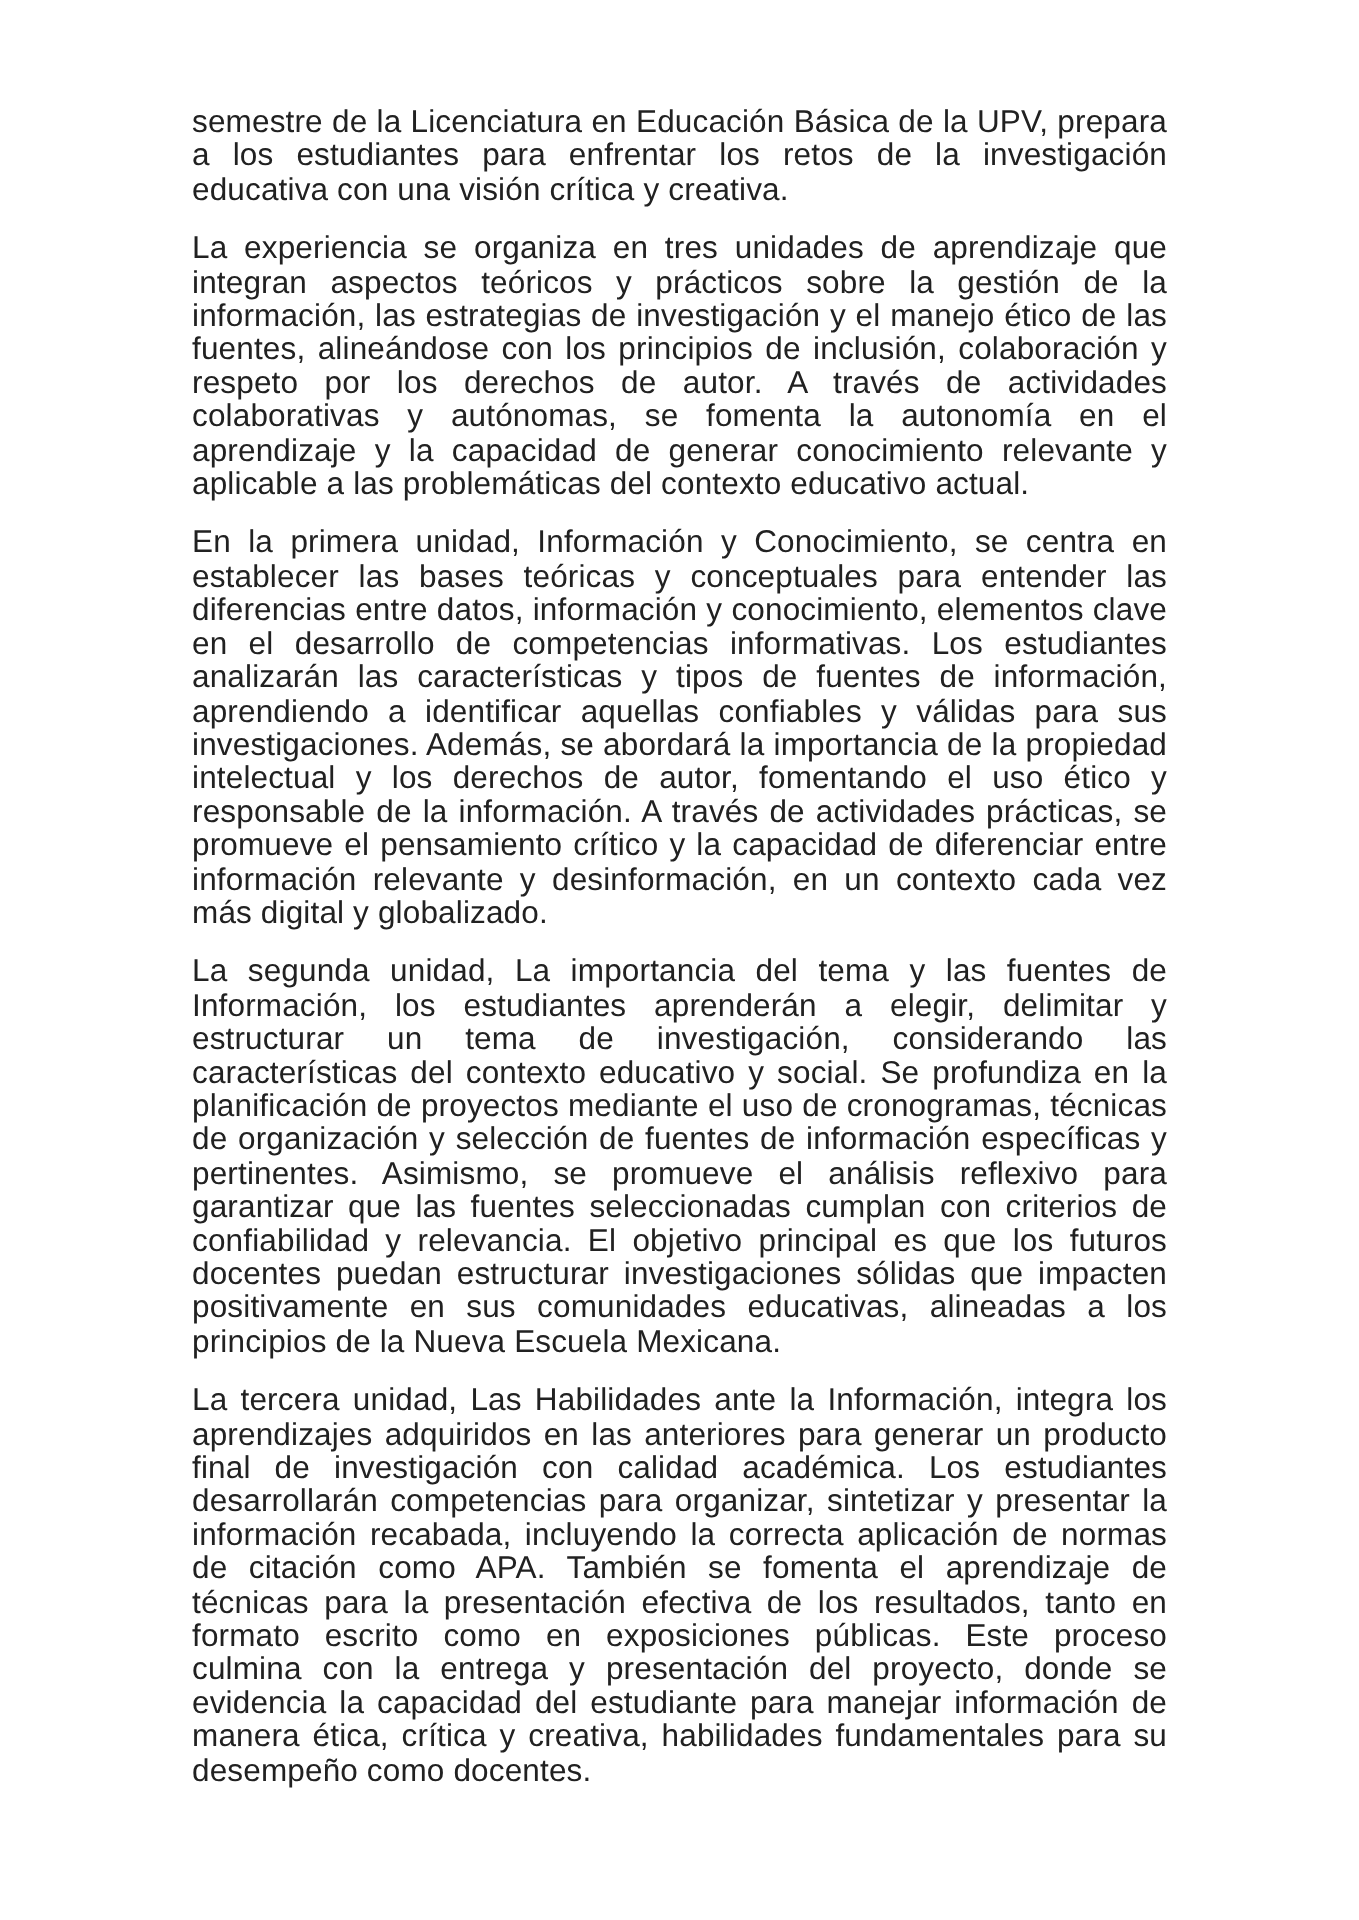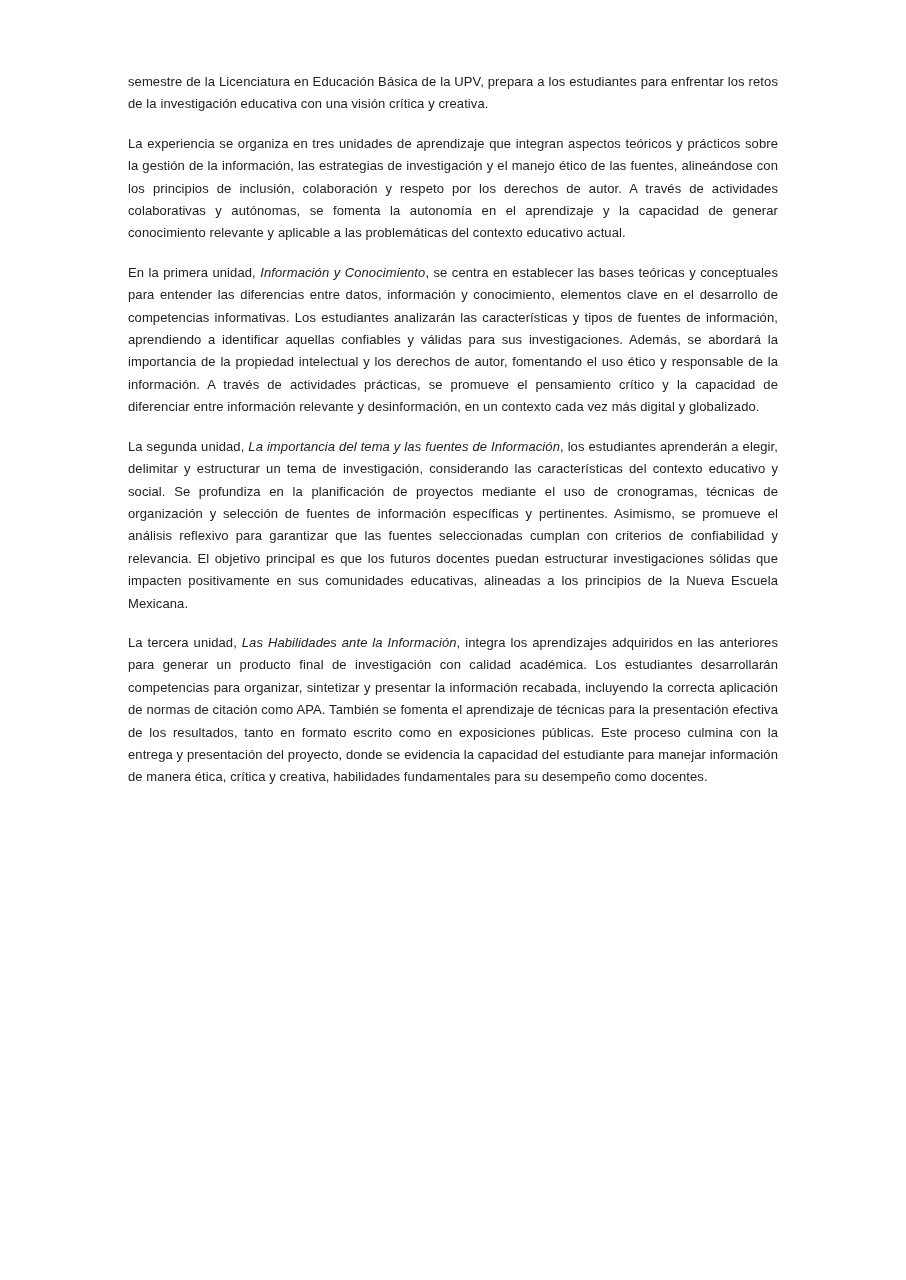--- a/index.html
+++ b/index.html
@@ -23,29 +23,28 @@
     background: #ffffff;
   }
   .text-block {
     position: absolute;
     left: 128px;
     top: 71px;
     width: 650px;
   }
   .para {
     margin: 0 0 17px 0;
-    font-size: 13px;
+    font-size: 21px;
     line-height: 22.4px;
     text-align: justify;
     text-justify: inter-word;
     color: #212121;
     letter-spacing: 0.1px;
   }
   .para .italic {
-    font-style: italic;
   }
 </style>
 </head>
 <body>
 
 <div class="page" style="background: rgb(255, 255, 255);">
   <div class="text-block">
       <p class="para" style="color: rgb(33, 33, 33);"><span class="">semestre de la Licenciatura en Educación Básica de la UPV, prepara a los estudiantes para enfrentar los retos de la investigación educativa con una visión crítica y creativa.</span></p>
       <p class="para" style="color: rgb(33, 33, 33);"><span class="">La experiencia se organiza en tres unidades de aprendizaje que integran aspectos teóricos y prácticos sobre la gestión de la información, las estrategias de investigación y el manejo ético de las fuentes, alineándose con los principios de inclusión, colaboración y respeto por los derechos de autor. A través de actividades colaborativas y autónomas, se fomenta la autonomía en el aprendizaje y la capacidad de generar conocimiento relevante y aplicable a las problemáticas del contexto educativo actual.</span></p>
       <p class="para" style="color: rgb(33, 33, 33);"><span class="">En la primera unidad, </span><span class="italic">Información y Conocimiento</span><span class="">, se centra en establecer las bases teóricas y conceptuales para entender las diferencias entre datos, información y conocimiento, elementos clave en el desarrollo de competencias informativas. Los estudiantes analizarán las características y tipos de fuentes de información, aprendiendo a identificar aquellas confiables y válidas para sus investigaciones. Además, se abordará la importancia de la propiedad intelectual y los derechos de autor, fomentando el uso ético y responsable de la información. A través de actividades prácticas, se promueve el pensamiento crítico y la capacidad de diferenciar entre información relevante y desinformación, en un contexto cada vez más digital y globalizado.</span></p>

